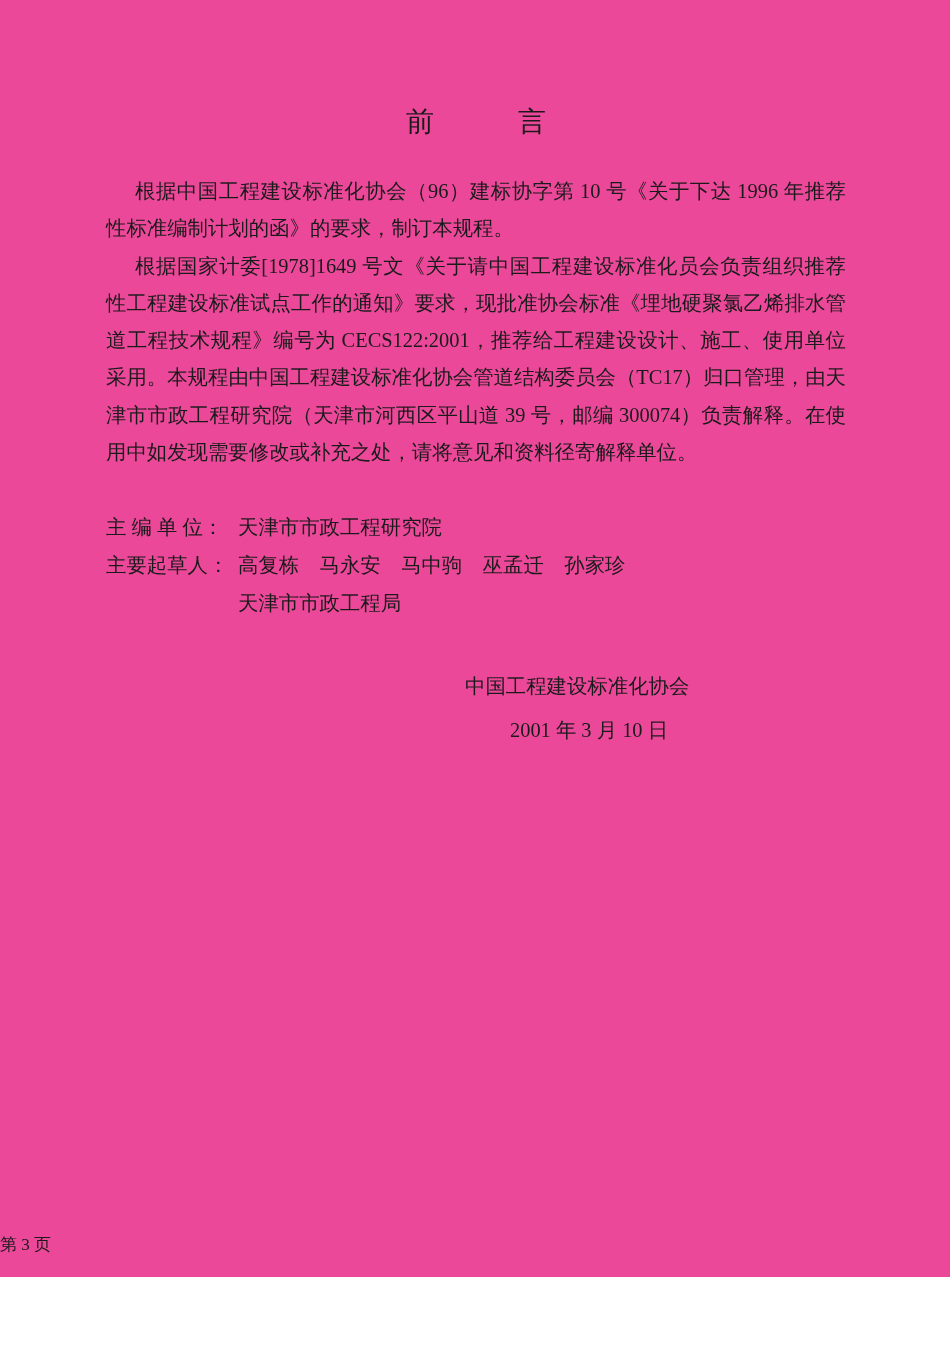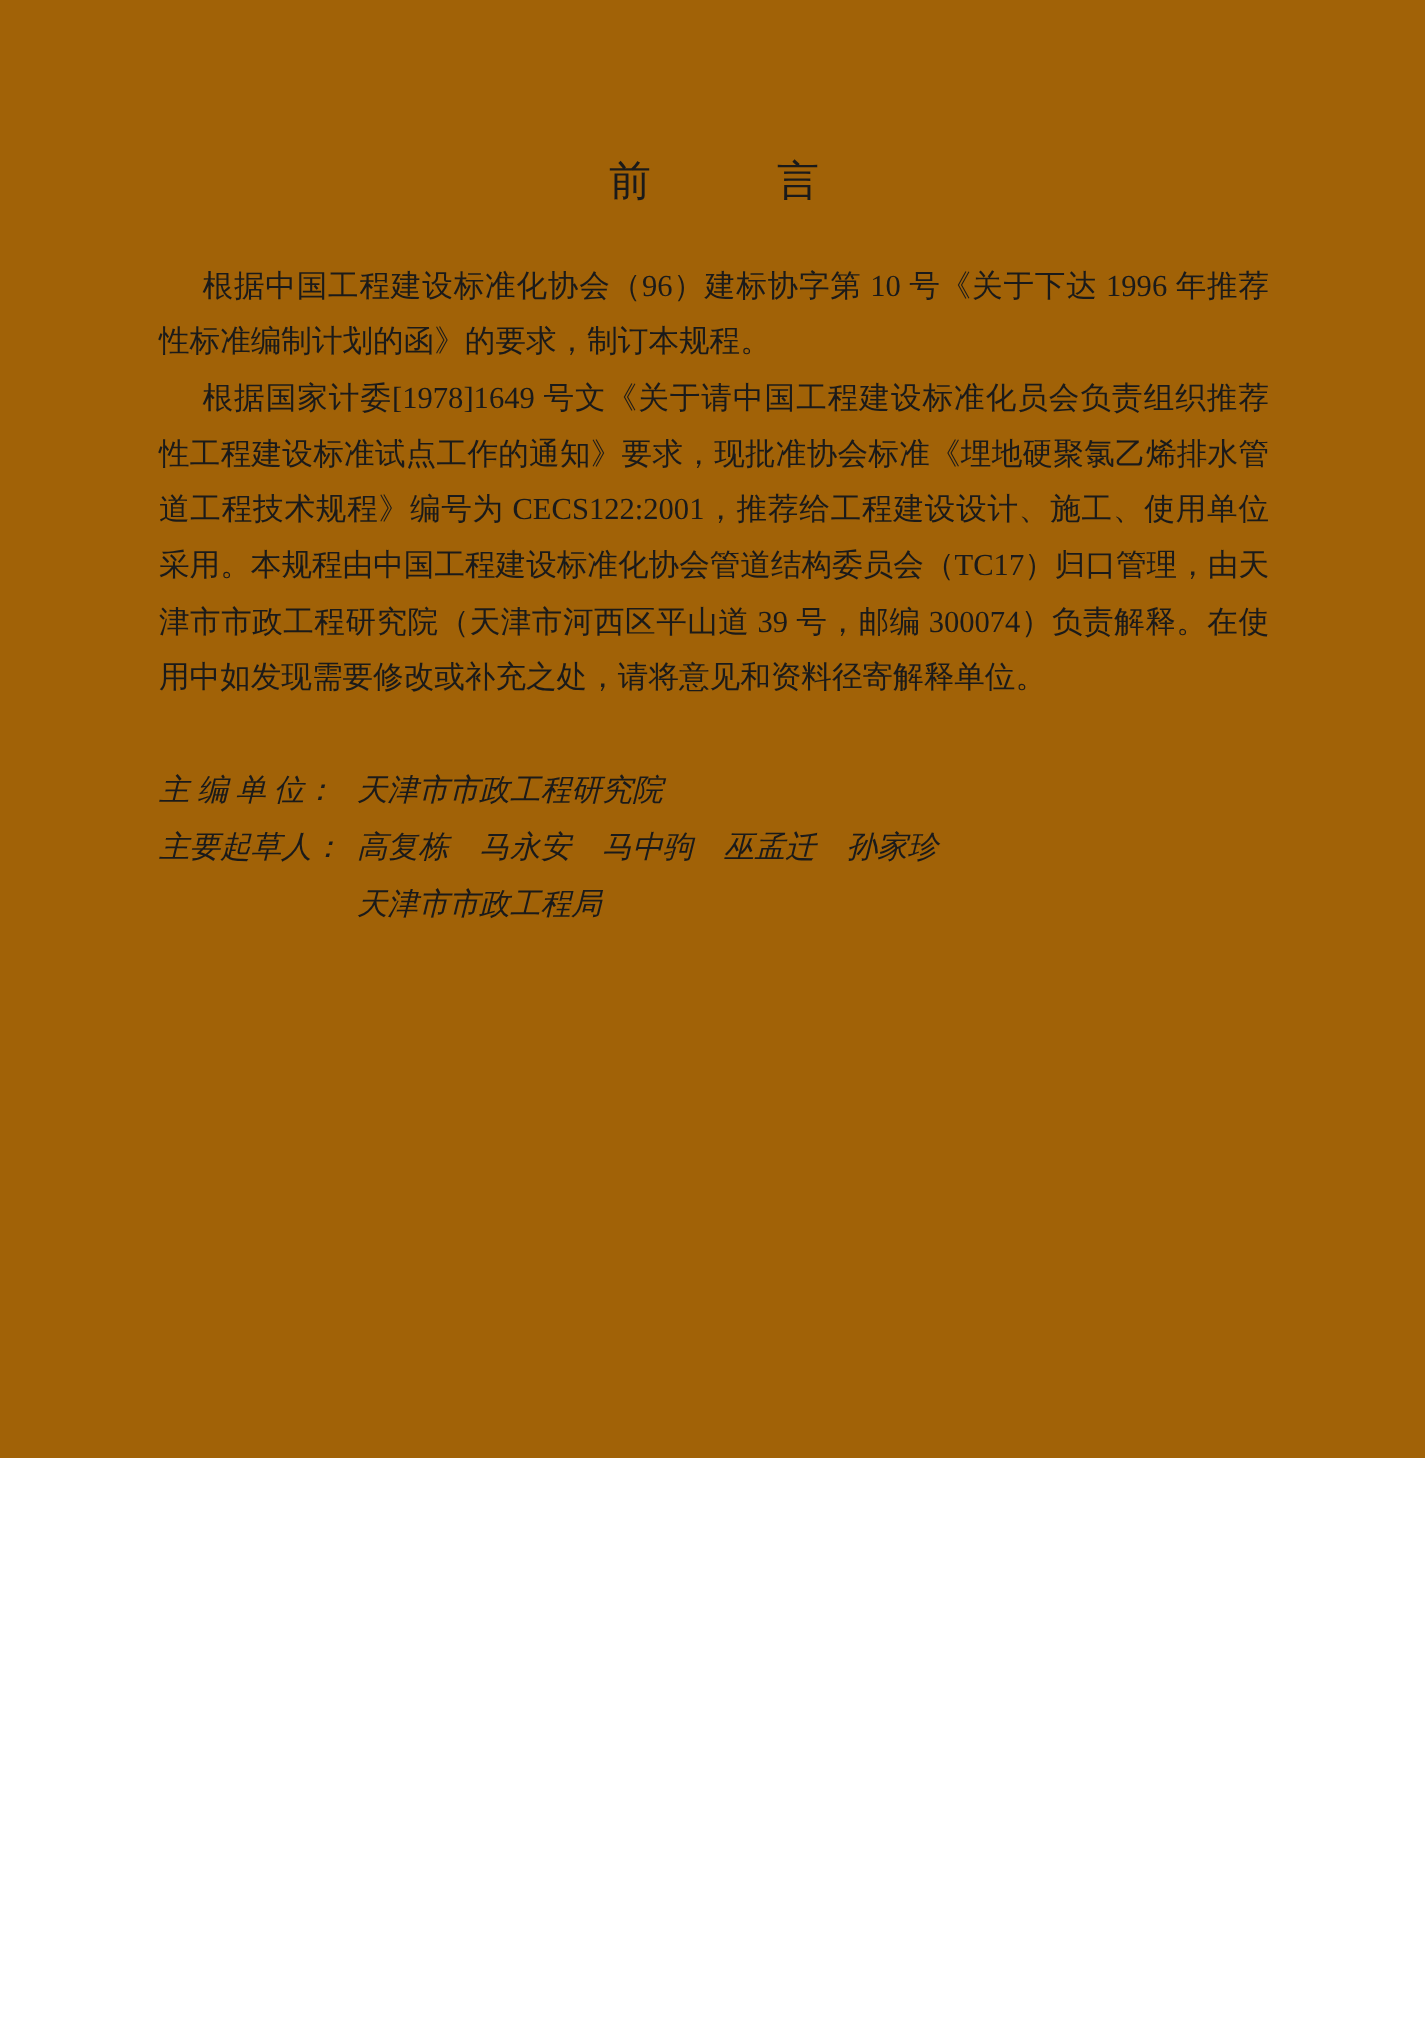--- a/index.html
+++ b/index.html
@@ -3,22 +3,22 @@
 <meta charset="utf-8">
 <style>
   html, body {
     margin: 0;
     padding: 0;
     background: #ffffff;
   }
   .page {
     position: relative;
     width: 950px;
-    height: 972px;
-    background: #a16207;
+    height: 1277px;
+    background: #ec4899;
     color: #1a1a1a;
     font-family: "Liberation Serif", "DejaVu Serif", serif;
     overflow: hidden;
   }
   .content {
     position: absolute;
     left: 106px;
     top: 0;
     width: 740px;
     padding-top: 102px;
@@ -39,21 +39,20 @@
     text-justify: inter-ideograph;
   }
   .para {
     margin: 0;
     text-indent: 29px;
   }
   .credits {
     margin-top: 37px;
     font-size: 20.4px;
     line-height: 38px;
-    font-style: italic;
   }
   .credit-row {
     white-space: nowrap;
   }
   .credit-label {
     display: inline-block;
     width: 132px;
     white-space: pre;
     vertical-align: top;
   }
@@ -102,17 +101,21 @@
         <span class="credit-label">主 编 单 位：</span><span class="credit-value">天津市市政工程研究院</span>
       </div>
       <div class="credit-row">
         <span class="credit-label">主要起草人：</span><span class="credit-value">高复栋　马永安　马中驹　巫孟迁　孙家珍</span>
       </div>
       <div class="credit-row">
         <span class="credit-label"></span><span class="credit-value">天津市市政工程局</span>
       </div>
     </div>
 
+    <div class="signoff">
+      <div class="signoff-org">中国工程建设标准化协会</div>
+      <div class="signoff-date">2001 年 3 月 10 日</div>
+    </div>
 
   </div>
 
   <div class="footer">第 3 页</div>
 </div>
 
 </body></html>

